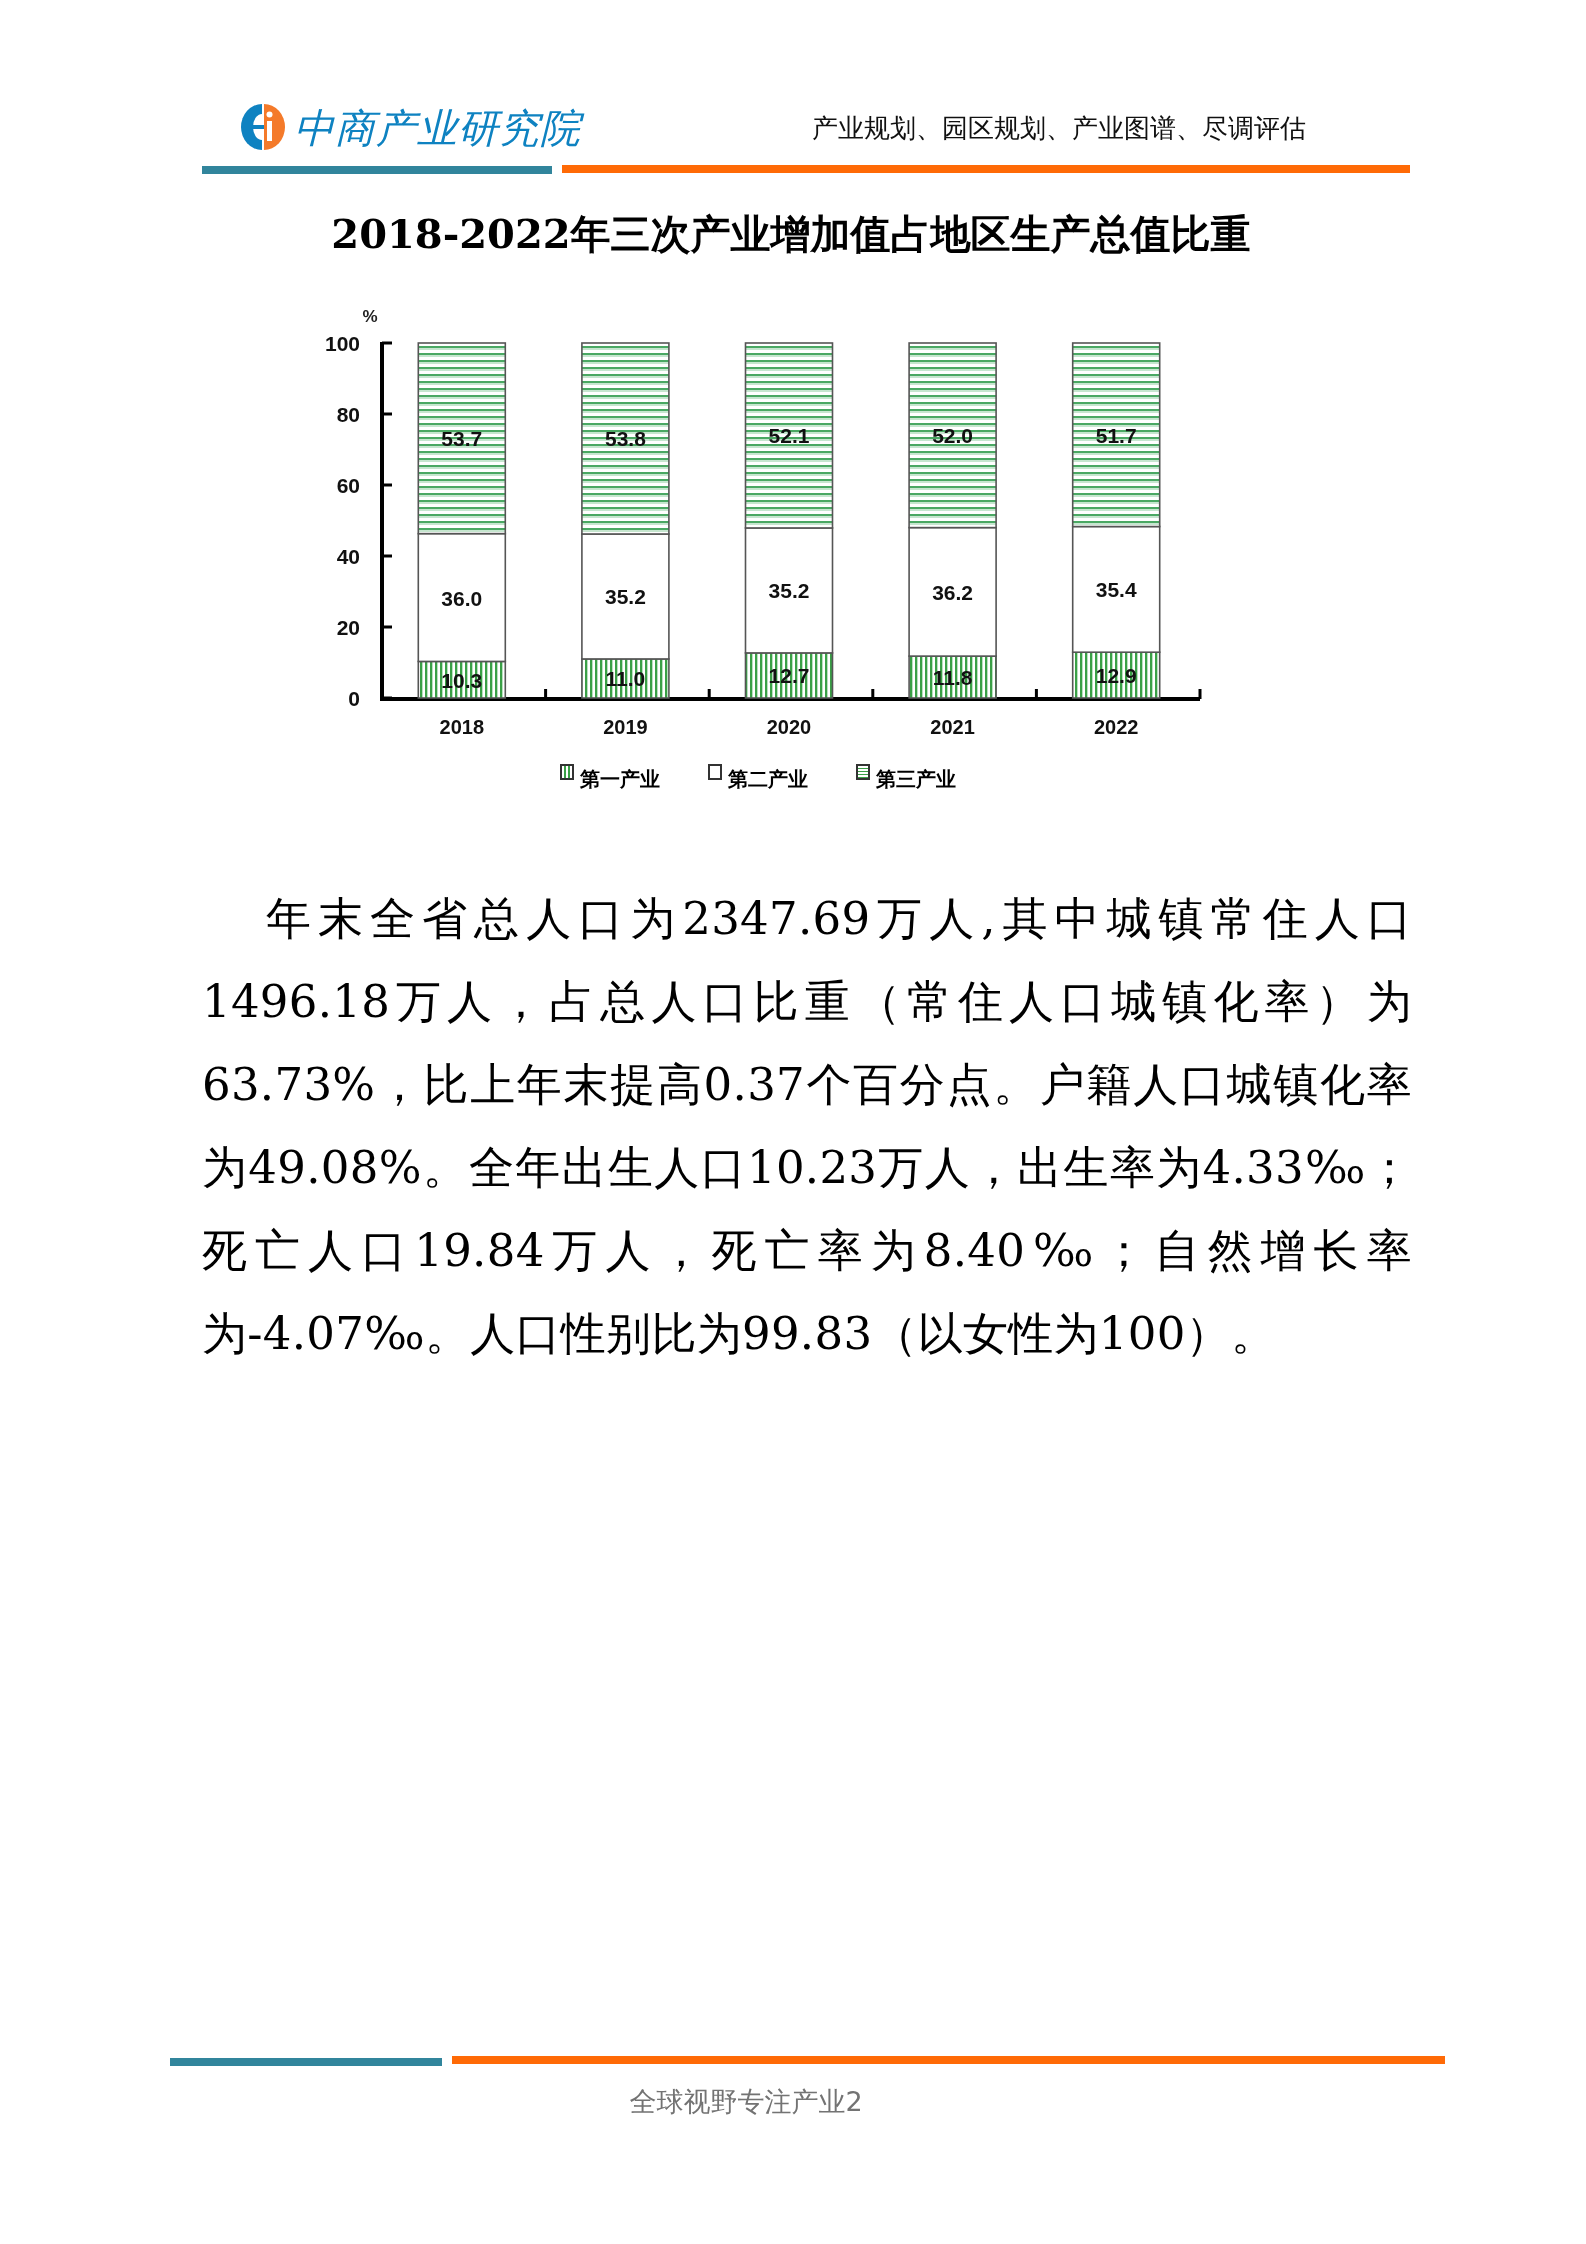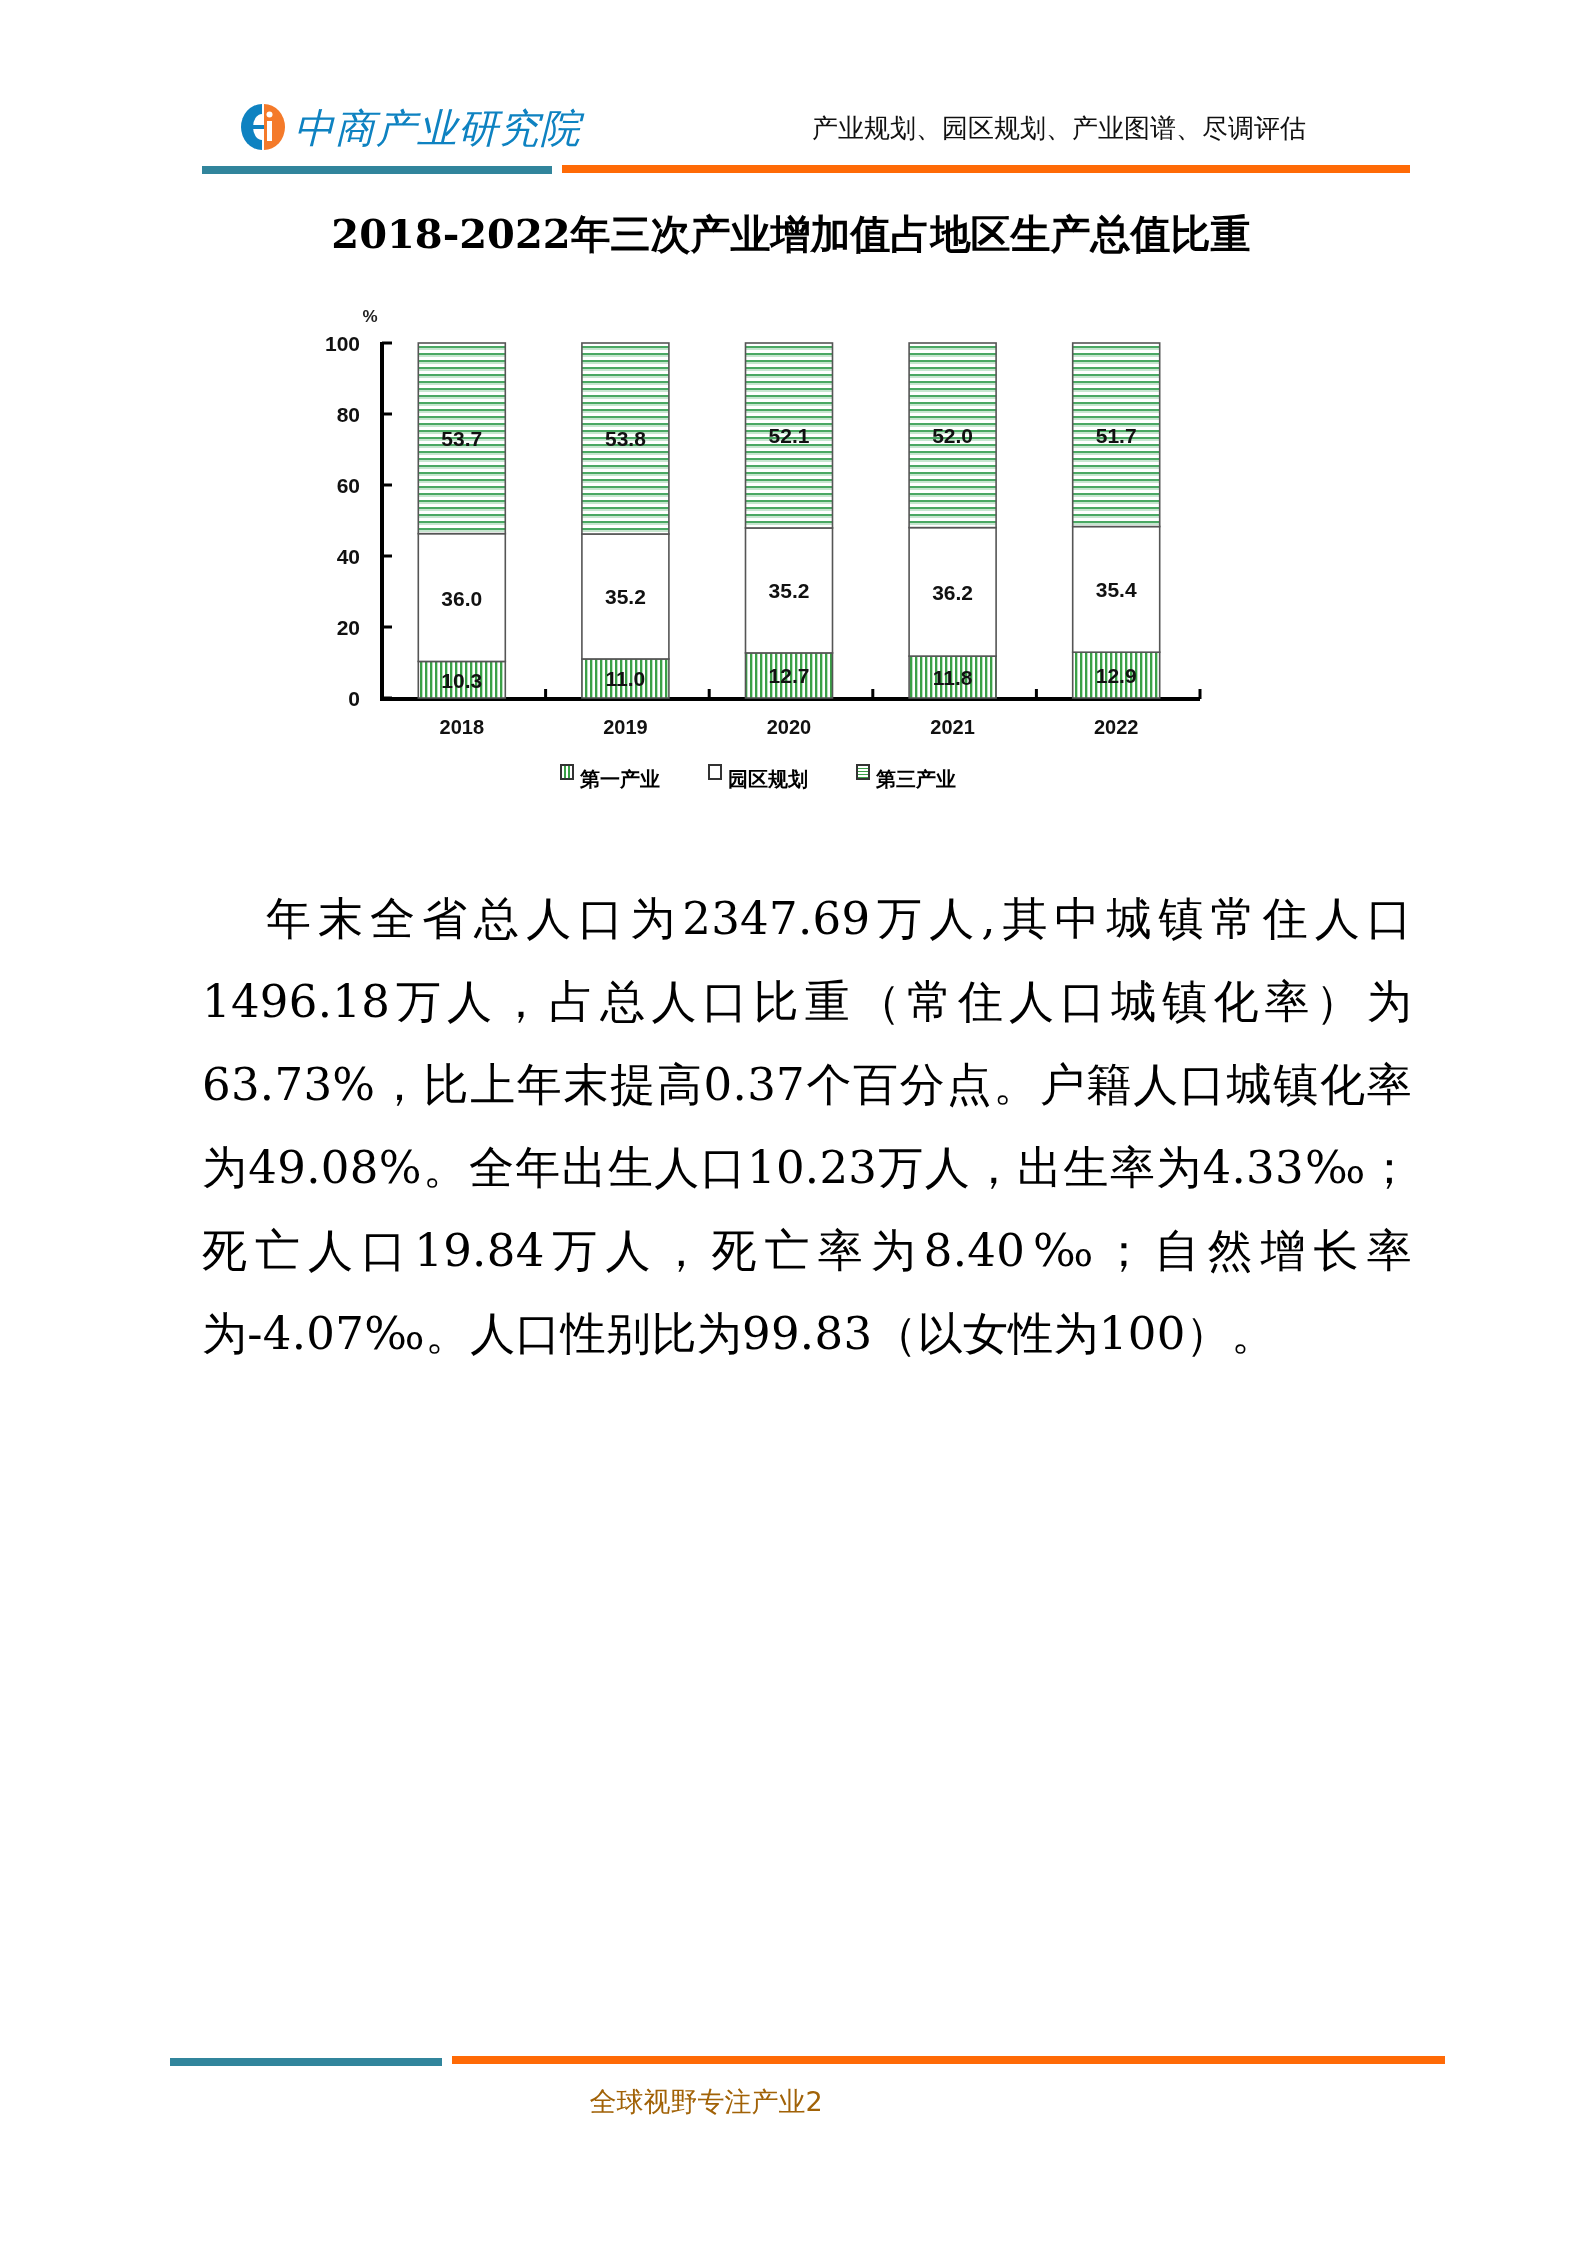--- a/index.html
+++ b/index.html
@@ -34,21 +34,21 @@
   .swatch.secondary { background: #fff; }
   .swatch.tertiary { background: repeating-linear-gradient(180deg, #fff 0 2px, #3aa046 2px 3px); }
 
   
   .paragraph { position: absolute; left: 202px; top: 832px; width: 1210px; font-size: 45px; line-height: 83px;
                text-indent: 64px; text-align: justify; text-align-last: left;
                font-family: "DejaVu Serif", "Liberation Serif", serif; letter-spacing: 0.3px; }
 
   
   .footer-text { position: absolute; left: 0; width: 1412px; top: 2083px; text-align: center;
-                 font-family: "DejaVu Sans", "Liberation Sans", sans-serif; font-size: 27px; line-height: 38px; color: #a16207; }
+                 font-family: "DejaVu Sans", "Liberation Sans", sans-serif; font-size: 27px; line-height: 38px; color: #737373; padding-left: 40px; }
 </style>
 </head>
 <body>
 
 <div>
   <svg class="logo-icon" viewBox="0 0 46 50">
     <path d="M23 2 A21 23 0 0 0 23 48 Z" fill="#0e82c1"></path>
     <ellipse cx="23" cy="25" rx="9" ry="13" fill="#fff"></ellipse>
     <path d="M25 2 A21 23 0 0 1 25 48 Z" fill="#f47a2a"></path>
     <rect x="28" y="19" width="5" height="20" fill="#fff"></rect>
@@ -149,21 +149,21 @@
     </g>
 </svg>
 
 <div class="legend" id="legend">
   <div class="legend-item">
     <span class="swatch primary"></span>
     <span>第一产业</span>
   </div>
   <div class="legend-item">
     <span class="swatch secondary"></span>
-    <span>园区规划</span>
+    <span>第二产业</span>
   </div>
   <div class="legend-item">
     <span class="swatch tertiary"></span>
     <span>第三产业</span>
   </div>
 </div>
 
 <p class="paragraph">年末全省总人口为2347.69万人,其中城镇常住人口1496.18万人，占总人口比重（常住人口城镇化率）为63.73%，比上年末提高0.37个百分点。户籍人口城镇化率为49.08%。全年出生人口10.23万人，出生率为4.33‰；死亡人口19.84万人，死亡率为8.40‰；自然增长率为-4.07‰。人口性别比为99.83（以女性为100）。</p>
 
 <div>

